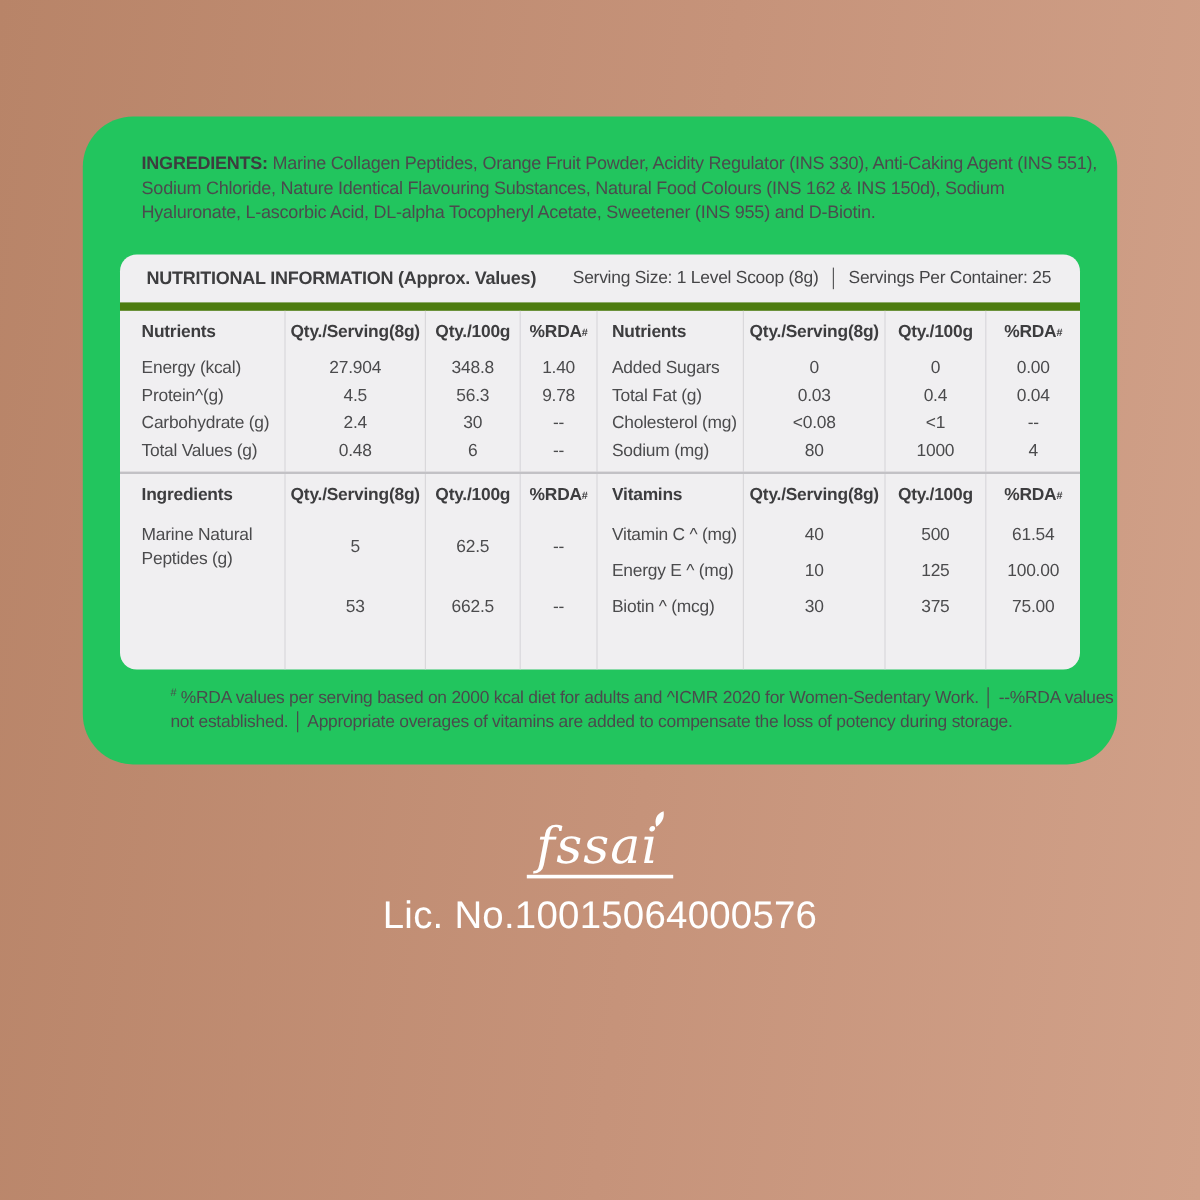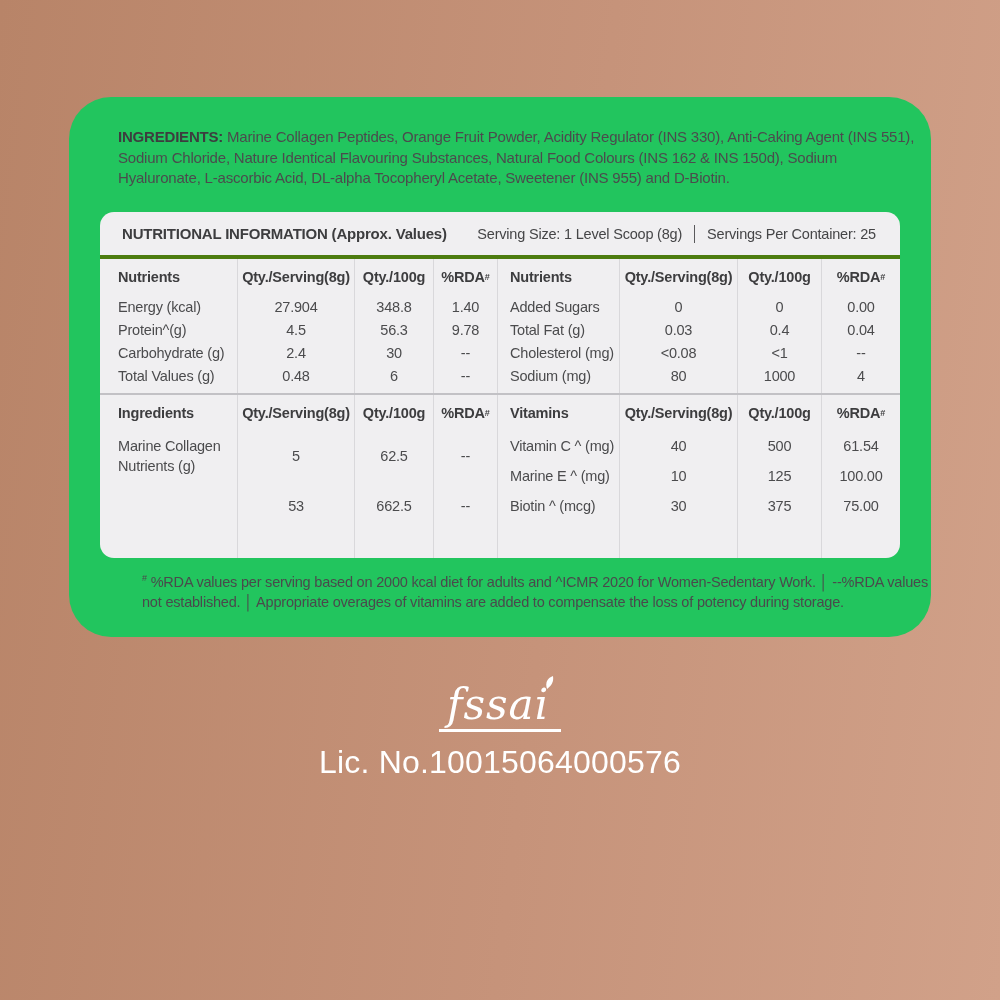--- a/index.html
+++ b/index.html
@@ -20,21 +20,21 @@
   }
   .ingredients strong { color:#3d3d3f; }
   .panel {
     position:absolute; left:31px; top:115px; width:800px; height:346px;
     background:#f0eff1; border-radius:14px;
     display:flex; flex-direction:column; overflow:hidden;
     color:#4b4b4d;
   }
   .panel-header {
     height:47px; flex:0 0 47px; display:flex; align-items:center;
-    padding:0 24px 0 22px; border-bottom:4px solid #4d7c0f;
+    padding:0 24px 0 22px; border-bottom:7px solid #4d7c0f;
   }
   .panel-title { font-weight:bold; font-size:15px; color:#3d3d3f; }
   .serving-info { margin-left:auto; display:flex; align-items:center; font-size:14.5px; color:#454547; }
   .serving-divider { width:0; height:18px; border-left:1.5px solid #59595b; margin:0 12px; }
   .tsection { display:flex; align-items:stretch; }
   .s1 { height:134px; flex:0 0 134px; }
   .s2 { flex:1 1 auto; }
   .hr2 { height:2px; flex:0 0 2px; background:#c2c1c5; }
   .col { border-right:1.5px solid #d9d8db; display:flex; flex-direction:column; }
   .col:last-child { border-right:none; }
@@ -154,21 +154,21 @@
         <div class="cell">--</div>
         <div class="cell">4</div>
       </div>
     </div>
 
     <div class="hr2"></div>
 
     <div class="tsection s2">
       <div class="col c1 label-col">
         <div class="hcell">Ingredients</div>
-        <div class="block">Marine Collagen Nutrients (g)</div>
+        <div class="block">Marine Natural Peptides (g)</div>
       </div>
       <div class="col c2">
         <div class="hcell">Qty./Serving(8g)</div>
         <div class="block">5</div>
         <div class="block">53</div>
       </div>
       <div class="col c3">
         <div class="hcell">Qty./100g</div>
         <div class="block">62.5</div>
         <div class="block">662.5</div>
@@ -177,21 +177,21 @@
         <div class="hcell">
             <span>%RDA</span>
             <sup>#</sup>
           </div>
         <div class="block">--</div>
         <div class="block">--</div>
       </div>
       <div class="col c5 label-col">
         <div class="hcell">Vitamins</div>
         <div class="cell rcell">Vitamin C ^ (mg)</div>
-        <div class="cell rcell">Marine E ^ (mg)</div>
+        <div class="cell rcell">Energy E ^ (mg)</div>
         <div class="cell rcell">Biotin ^ (mcg)</div>
       </div>
       <div class="col c6">
         <div class="hcell">Qty./Serving(8g)</div>
         <div class="cell rcell">40</div>
         <div class="cell rcell">10</div>
         <div class="cell rcell">30</div>
       </div>
       <div class="col c7">
         <div class="hcell">Qty./100g</div>

